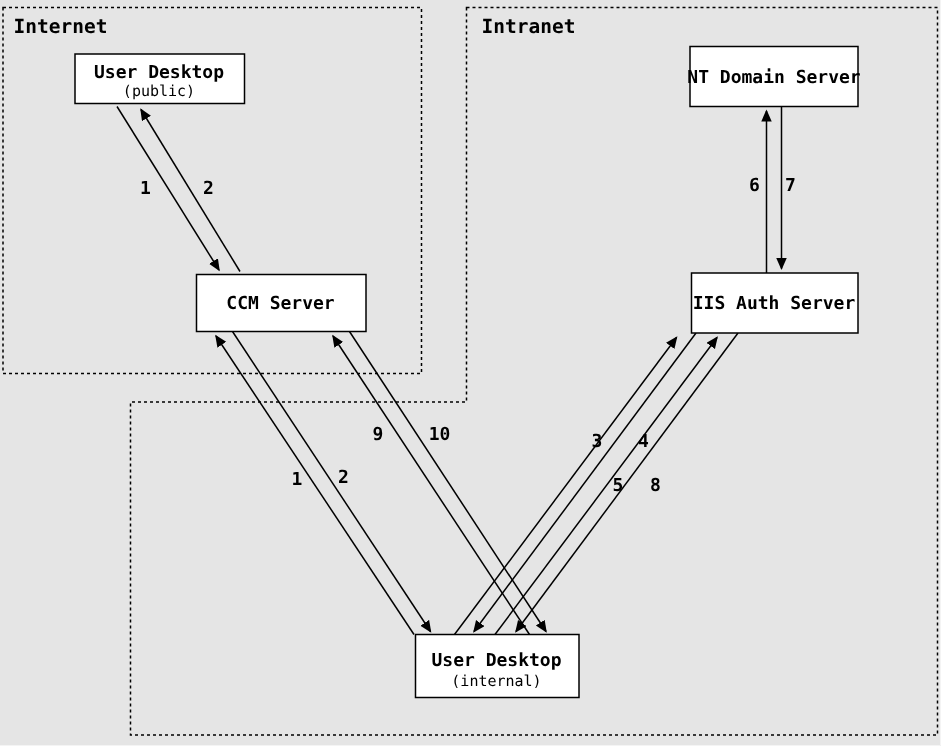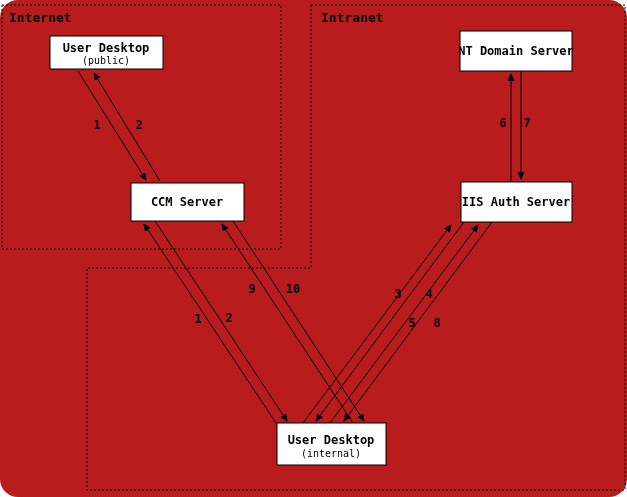--- a/index.html
+++ b/index.html
@@ -1,17 +1,17 @@
 <!DOCTYPE html>
 <html><head>
 <meta charset="utf-8">
 <style>
   html,body{margin:0;padding:0;background:#ffffff;}
-  #page{position:relative;width:627px;height:497px;background:#b91c1c;
-        font-family:"DejaVu Sans Mono","Liberation Mono",monospace;border-radius:18px;}
+  #page{position:relative;width:627px;height:497px;background:#e5e5e5;
+        font-family:"DejaVu Sans Mono","Liberation Mono",monospace;}
   svg{display:block;}
   text{fill:#000000;}
   .zone-label{font-size:13px;font-weight:bold;}
   .node-title{font-size:12px;font-weight:bold;}
   .node-sub{font-size:10px;}
   .edge-label{font-size:12px;font-weight:bold;}
   .node-rect{fill:#ffffff;stroke:#000000;stroke-width:1;}
   .zone-border{fill:none;stroke:#000000;stroke-width:1;stroke-dasharray:2 2;}
   .edge-line{stroke:#000000;stroke-width:1;}
 </style>

